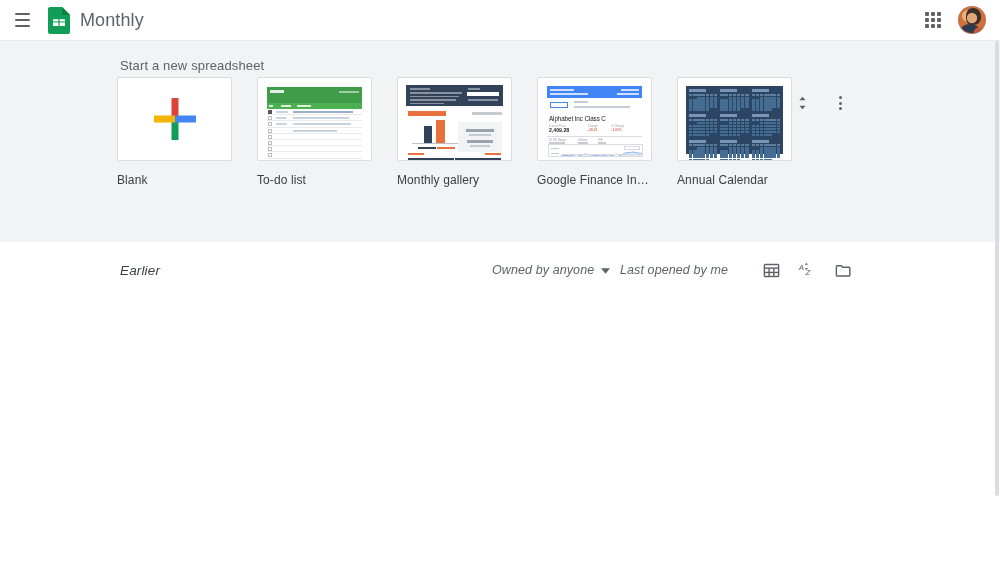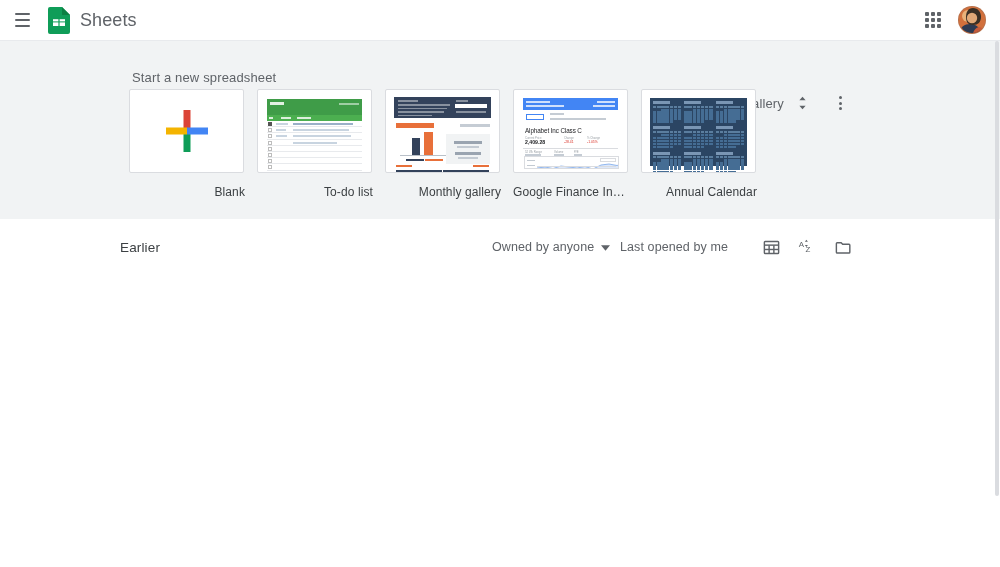--- a/index.html
+++ b/index.html
@@ -71,22 +71,22 @@
     width: 28px; height: 28px; border-radius: 50%;
     overflow: hidden; cursor: pointer;
     background: #c8794f; position: relative;
     border: 1px solid rgba(0,0,0,.08);
   }
 
   
   .template-section {
     background: #f1f3f4;
     border-top: 1px solid #e8eaed;
-    height: 179px;
-    padding: 12px;
+    height: 202px;
+    padding: 0;
     position: relative;
   }
   .tpl-header {
     display: flex; align-items: center;
     padding: 14px 0 0 0;
     margin: 0 148px 0 120px;
     height: 34px;
   }
   .tpl-title {
     font-size: 13px; color: #5f6368; letter-spacing: .15px;
@@ -107,24 +107,23 @@
   .kebab {
     width: 24px; height: 24px; margin-left: 16px;
     display: flex; flex-direction: column;
     align-items: center; justify-content: center; gap: 2.5px;
     cursor: pointer;
   }
   .kebab i { width: 3px; height: 3px; border-radius: 50%; background: #5f6368; display:block; }
 
   .tpl-row {
     display: flex;
-    gap: 12px;
+    gap: 24px;
     padding-left: 117px;
     margin-top: 2px;
-    text-align: right;
   }
   .tpl-card { width: 116px; cursor: pointer; }
   .tpl-thumb {
     width: 115px; height: 84px;
     background: #fff;
     border: 1px solid #dadce0;
     border-radius: 2px;
     overflow: hidden;
     position: relative;
   }
@@ -197,20 +196,21 @@
   .cal-m .dh i { height:2px; background:#5b7e9f; display:block; }
   .cal-m .dr { display:grid; grid-template-columns:repeat(7,1fr); gap:.8px; margin-bottom:.8px; }
   .cal-m .dr i { height:2.2px; background:#456d94; display:block; }
 
   
   .files-bar {
     position: relative;
     height: 46px;
     display: flex; align-items: center;
     margin-top: 5px;
+    font-style: italic;
   }
   .files-title {
     position: absolute; left: 120px;
     font-size: 13.5px; color: #3c4043; letter-spacing: .15px;
   }
   .owner-filter {
     position: absolute; left: 492px;
     display: flex; align-items: center; gap: 7px;
     font-size: 12.5px; color: #5f6368; cursor: pointer; letter-spacing: .1px;
   }
@@ -251,21 +251,21 @@
     <svg width="22" height="27" viewBox="0 0 22 27">
       <path d="M2 0h12l8 8v17a2 2 0 0 1-2 2H2a2 2 0 0 1-2-2V2a2 2 0 0 1 2-2z" fill="#0f9d58"></path>
       <path d="M14 0l8 8h-8z" fill="#0b8043"></path>
       <rect x="5" y="10" width="12" height="9" fill="#ffffff"></rect>
       <rect x="5" y="10" width="12" height="2.2" fill="#0f9d58"></rect>
       <rect x="10.4" y="10" width="1.2" height="9" fill="#0f9d58"></rect>
       <rect x="5" y="14.4" width="12" height="1" fill="#0f9d58"></rect>
     </svg>
   </div>
 
-  <div class="brand-name">Sheets</div>
+  <div class="brand-name">Monthly</div>
 
 
   <div class="topbar-right">
     <div class="apps-grid">
       <i></i>
         <i></i>
         <i></i>
       <i></i>
         <i></i>
         <i></i>

